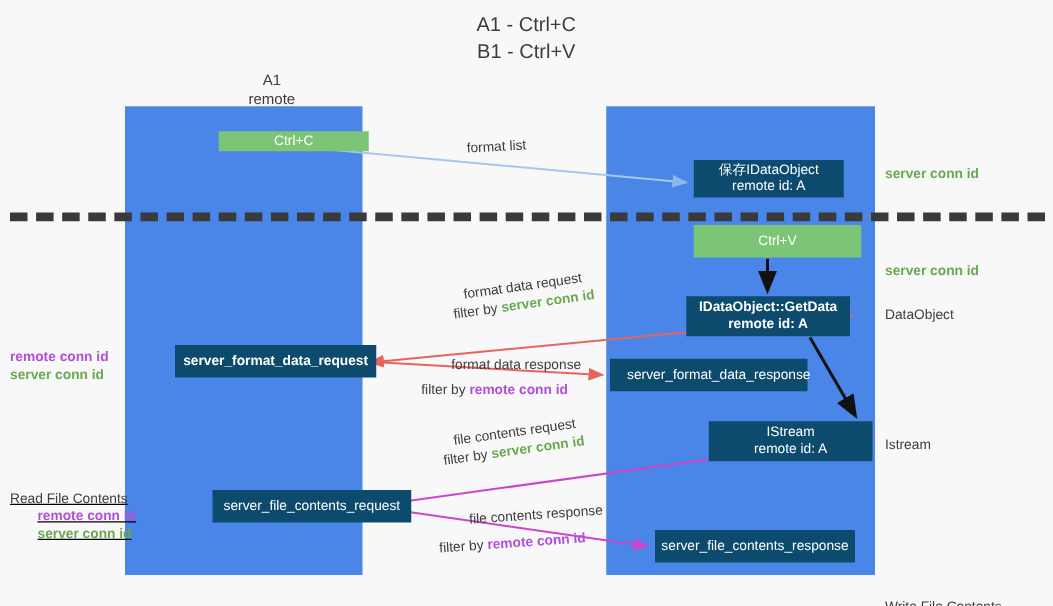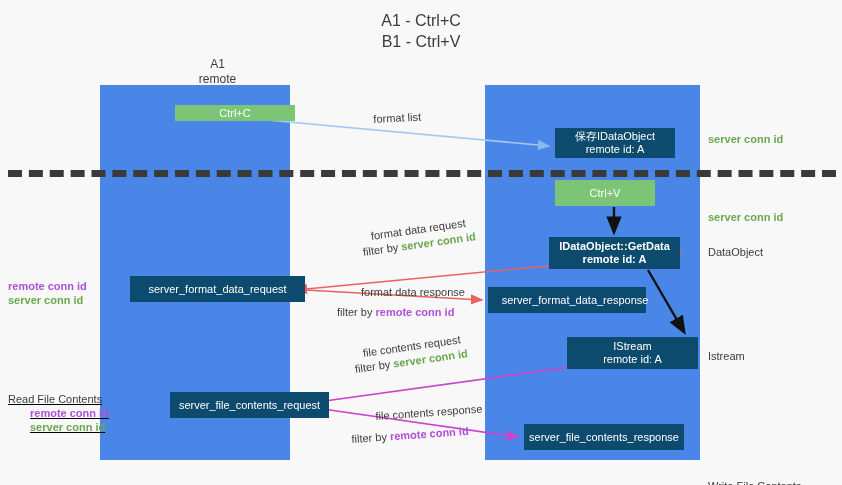--- a/index.html
+++ b/index.html
@@ -46,24 +46,24 @@
     display:flex;align-items:center;justify-content:center;
     text-align:center;
     color:#ffffff;font-size:11px;line-height:13px;
     white-space:pre;
   }
   .node.green{background:#7cc576;}
   .node.orange{background:#0c4a6e;}
 
   #n-ctrlc{left:135px;top:105px;width:120px;height:16px;margin-left:40px;}
   #n-save{left:555px;top:128px;width:120px;height:30px;}
-  #n-ctrlv{left:555px;top:180px;width:100px;height:26px;}
+  #n-ctrlv{left:555px;top:180px;width:134px;height:26px;}
   #n-getdata{left:549px;top:237px;width:131px;height:32px;font-weight:bold;}
   #n-istream{left:567px;top:337px;width:131px;height:32px;}
-  #n-sfdreq{left:130px;top:276px;width:175px;height:26px;}
+  #n-sfdreq{left:140px;top:276px;width:161px;height:26px;font-weight:bold;}
   #n-sfdres{left:488px;top:287px;width:158px;height:26px;padding-left:16px;}
   #n-sfcreq{left:130px;top:392px;width:159px;height:26px;margin-left:40px;}
   #n-sfcres{left:524px;top:424px;width:160px;height:26px;}
 
   
   .side{font-size:11px;line-height:14px;white-space:pre;color:#3c3c3c;}
   .green-t{color:#6aa84f;font-weight:bold;}
   .purple-t{color:#b14fd8;font-weight:bold;}
 
   #ann-r1{left:708px;top:132px;}

